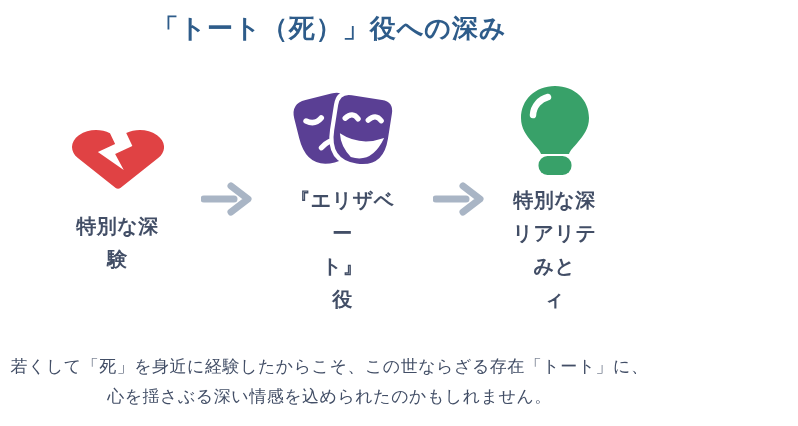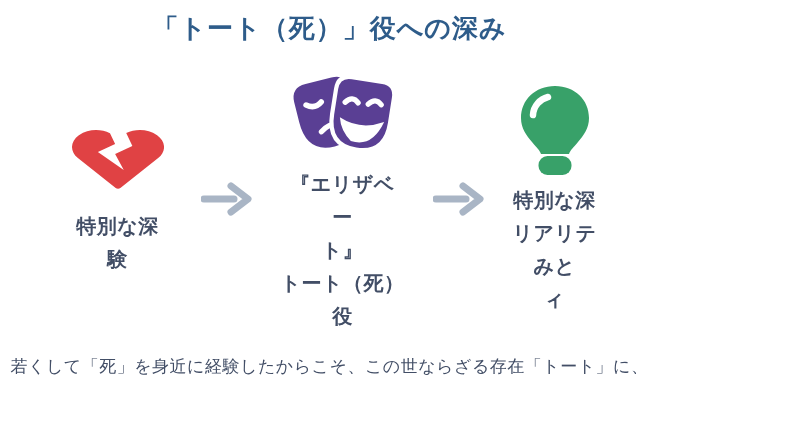--- a/index.html
+++ b/index.html
@@ -65,21 +65,20 @@
             <path stroke="#fff" stroke-width="24" d="M255,130 Q255,50 335,50 L510,50 Q590,50 590,130 L590,275 Q590,455 422,455 Q255,455 255,275 Z" fill="#5a3f94"></path>
             <path d="M318,198 Q354,152 392,190" fill="none" stroke="#fff" stroke-width="30" stroke-linecap="round"></path>
             <path d="M450,188 Q486,142 524,180" fill="none" stroke="#fff" stroke-width="30" stroke-linecap="round"></path>
             <path fill="#fff" d="M302,288 Q428,345 556,275 Q510,432 385,412 Q318,362 302,288 Z"></path>
           </g>
         </svg>
       </span>
       <div class="label">
         <span>『エリザベー</span>
         <span>ト』</span>
-        <span>トート（死）</span>
         <span>役</span>
       </div>
     </div>
 
     <span class="arrow">
       <svg width="52" height="36" viewBox="0 0 52 36" aria-hidden="true">
         <path d="M3 18 H33" fill="none" stroke-width="7" stroke-linecap="round" stroke="#a9b5c5"></path>
         <path d="M30 5 L47 18 L30 31" fill="none" stroke-width="7" stroke-linecap="round" stroke-linejoin="round" stroke="#a9b5c5"></path>
       </svg>
     </span>
@@ -97,15 +96,16 @@
         <span>リアリテ</span>
         <span>みと</span>
         <span>ィ</span>
       </div>
     </div>
 
   </div>
 
   <p class="caption">
     <span>若くして「死」を身近に経験したからこそ、この世ならざる存在「トート」に、</span>
+    <span>心を揺さぶる深い情感を込められたのかもしれません。</span>
   </p>
 
 </div>
 
 </body></html>

